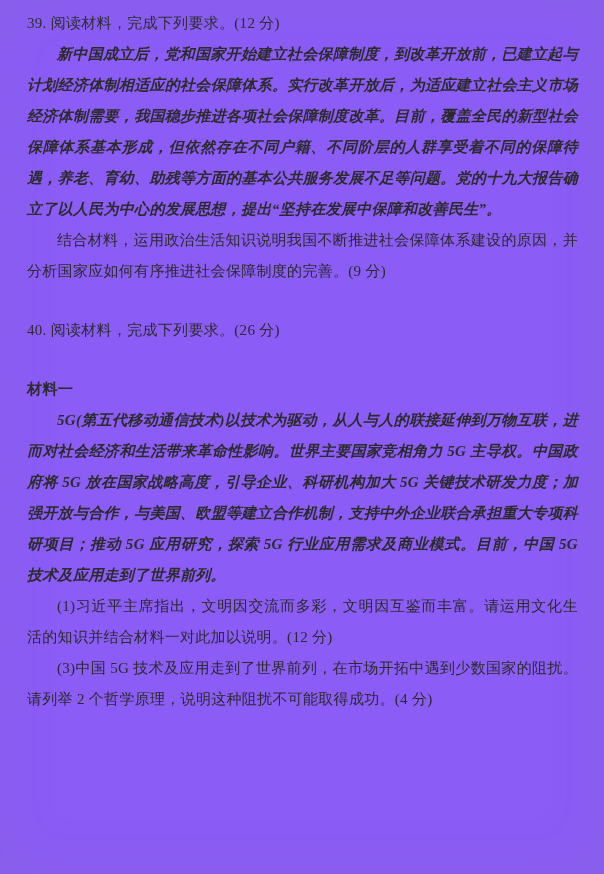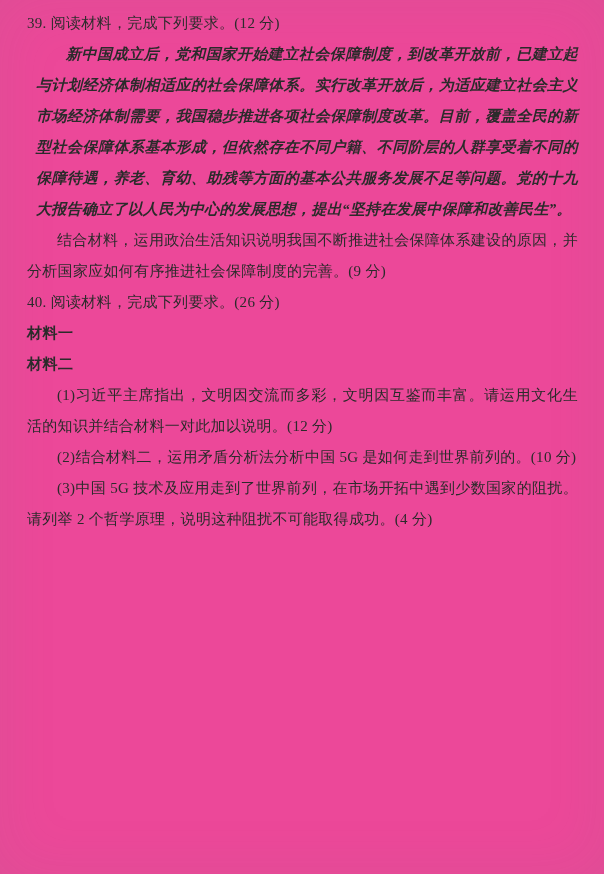--- a/index.html
+++ b/index.html
@@ -5,21 +5,21 @@
   html, body {
     margin: 0;
     padding: 0;
     background: #fdfdfd;
   }
   .page {
     position: relative;
     width: 604px;
     height: 874px;
     box-sizing: border-box;
-    background: #ec4899;
+    background: #8b5cf6;
     padding: 8px 26px 0 27px;
     overflow: hidden;
     font-family: "Liberation Serif", "DejaVu Serif", serif;
     font-size: 15px;
     line-height: 31px;
     color: #2b2b2b;
     text-align: justify;
   }
   
   .page::after {
@@ -27,56 +27,56 @@
     position: absolute;
     inset: 0;
     pointer-events: none;
     box-shadow: inset 0 0 60px rgba(120,120,120,0.12);
   }
   .q-header {
     font-weight: 400;
     letter-spacing: 0.3px;
   }
   .q-header-40 {
+    margin-top: 28px;
   }
   .material-text {
     text-indent: 2em;
     font-style: italic;        
     font-weight: 600;
     letter-spacing: 0.3px;
-    margin-left: 9px;
   }
   .question-text {
     text-indent: 2em;
     letter-spacing: 0.3px;
   }
   .material-label {
     font-weight: 700;
     font-style: normal;
     letter-spacing: 0.5px;
+    margin-top: 28px;
   }
 </style>
 </head>
 <body>
 
 <div class="page">
 
   <div class="q-header">39. 阅读材料，完成下列要求。(12 分)</div>
 
   <div class="material-text">新中国成立后，党和国家开始建立社会保障制度，到改革开放前，已建立起与计划经济体制相适应的社会保障体系。实行改革开放后，为适应建立社会主义市场经济体制需要，我国稳步推进各项社会保障制度改革。目前，覆盖全民的新型社会保障体系基本形成，但依然存在不同户籍、不同阶层的人群享受着不同的保障待遇，养老、育幼、助残等方面的基本公共服务发展不足等问题。党的十九大报告确立了以人民为中心的发展思想，提出“坚持在发展中保障和改善民生”。</div>
 
   <div class="question-text">结合材料，运用政治生活知识说明我国不断推进社会保障体系建设的原因，并分析国家应如何有序推进社会保障制度的完善。(9 分)</div>
 
   <div class="q-header q-header-40">40. 阅读材料，完成下列要求。(26 分)</div>
 
   <div class="material-label">材料一</div>
 
 
-  <div class="material-label">材料二</div>
 
+  <div class="material-text">5G(第五代移动通信技术)以技术为驱动，从人与人的联接延伸到万物互联，进而对社会经济和生活带来革命性影响。世界主要国家竞相角力 5G 主导权。中国政府将 5G 放在国家战略高度，引导企业、科研机构加大 5G 关键技术研发力度；加强开放与合作，与美国、欧盟等建立合作机制，支持中外企业联合承担重大专项科研项目；推动 5G 应用研究，探索 5G 行业应用需求及商业模式。目前，中国 5G 技术及应用走到了世界前列。</div>
 
   <div class="question-text">(1)习近平主席指出，文明因交流而多彩，文明因互鉴而丰富。请运用文化生活的知识并结合材料一对此加以说明。(12 分)</div>
 
-  <div class="question-text">(2)结合材料二，运用矛盾分析法分析中国 5G 是如何走到世界前列的。(10 分)</div>
 
   <div class="question-text">(3)中国 5G 技术及应用走到了世界前列，在市场开拓中遇到少数国家的阻扰。请列举 2 个哲学原理，说明这种阻扰不可能取得成功。(4 分)</div>
 
 </div>
 
 </body></html>

